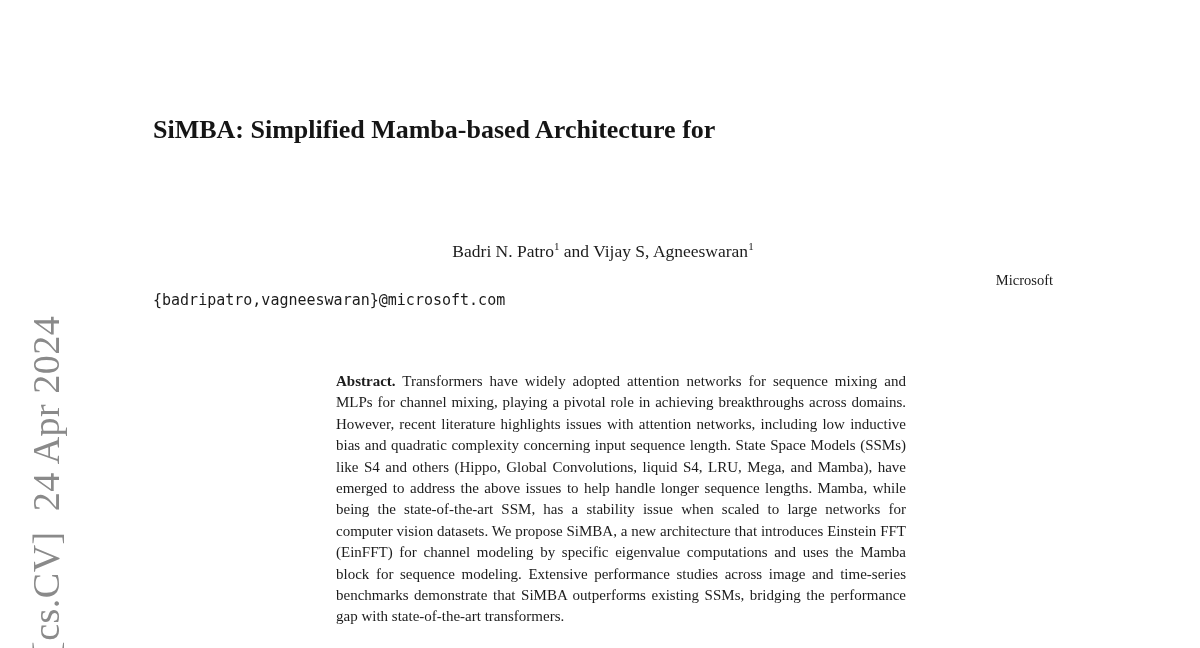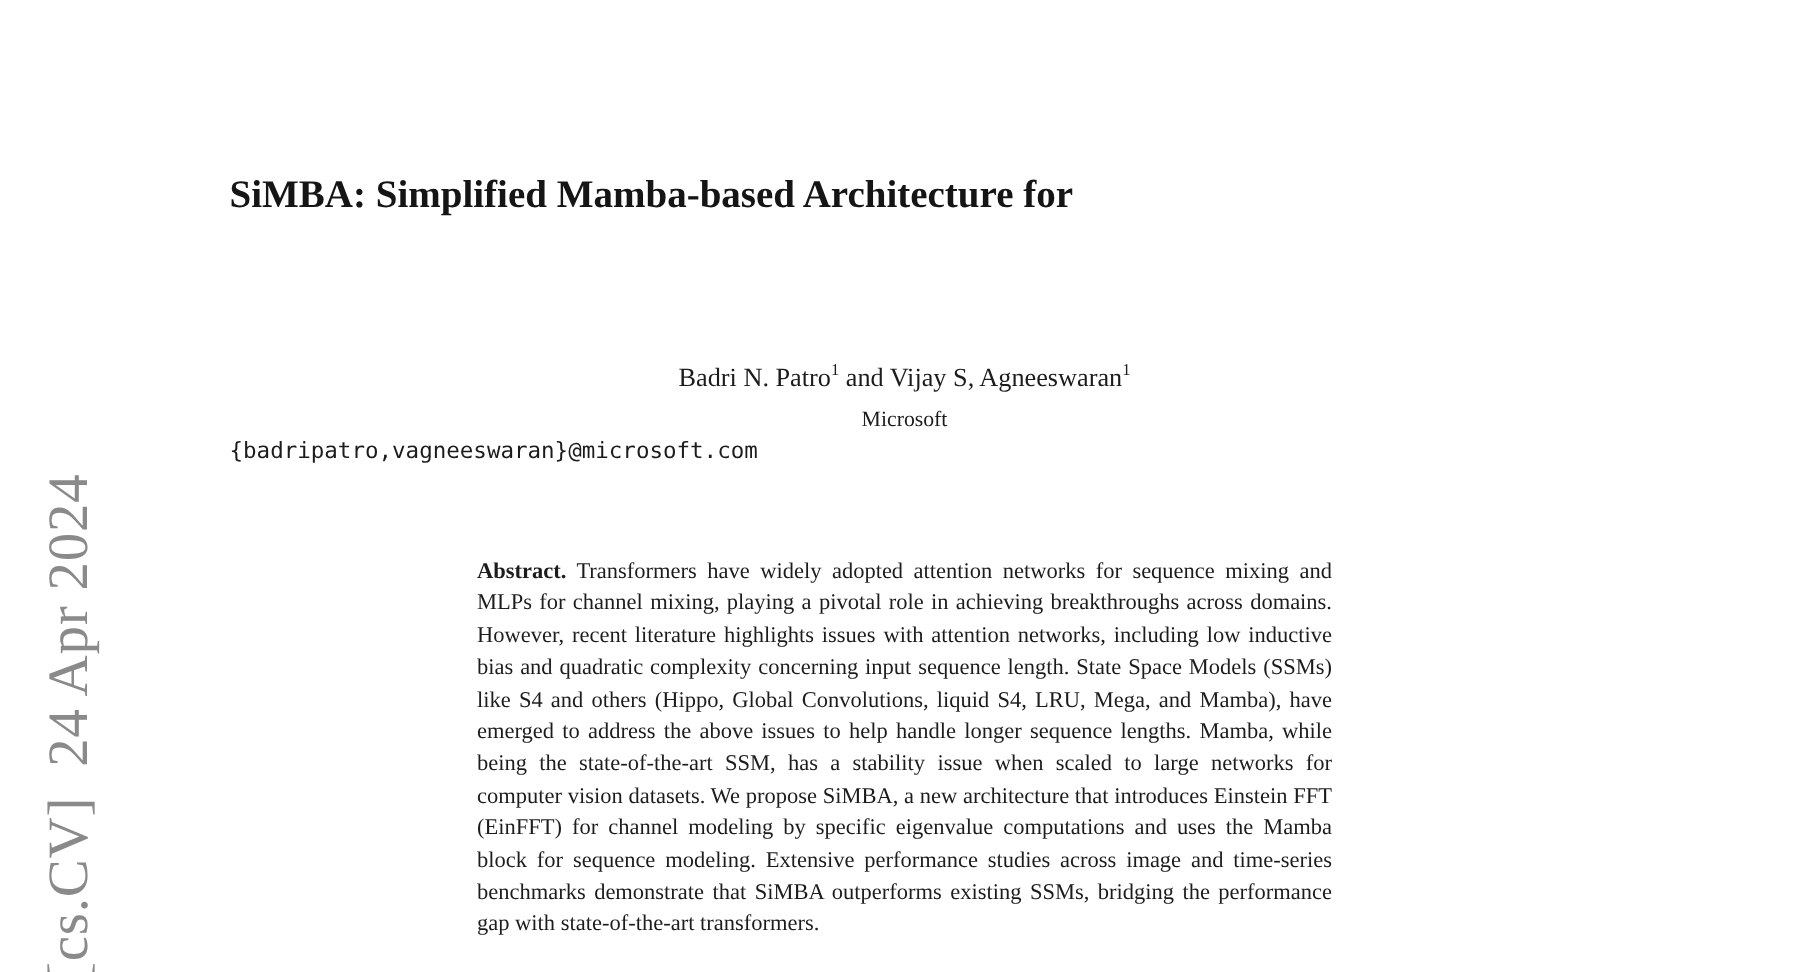--- a/index.html
+++ b/index.html
@@ -58,40 +58,40 @@
     font-size: 11px;
     vertical-align: super;
     line-height: 0;
   }
 
   .affiliation {
     position: absolute;
     left: 153px;
     top: 271px;
     width: 900px;
-    text-align: center;
+    text-align: right;
     font-size: 14.5px;
     line-height: 19px;
   }
 
   .email {
     position: absolute;
     left: 153px;
     top: 290px;
     width: 900px;
     text-align: left;
     font-family: "DejaVu Sans Mono", "Liberation Mono", monospace;
     font-size: 15px;
     line-height: 20px;
     letter-spacing: 0px;
   }
 
   .abstract {
     position: absolute;
-    left: 318px;
+    left: 336px;
     top: 371px;
     width: 570px;
     font-size: 15px;
     line-height: 21.4px;
     text-align: justify;
     color: #1c1c1c;
   }
   .abstract .abstract-label {
     font-weight: bold;
   }

